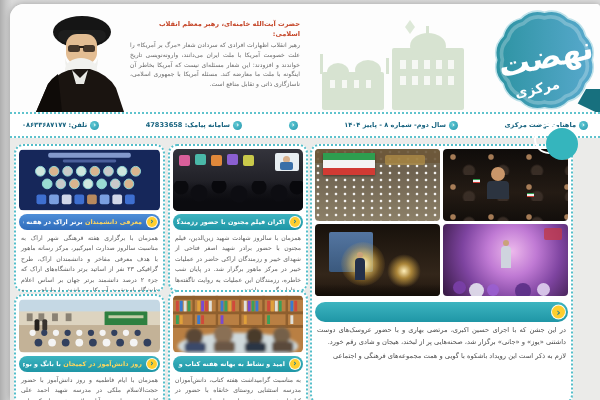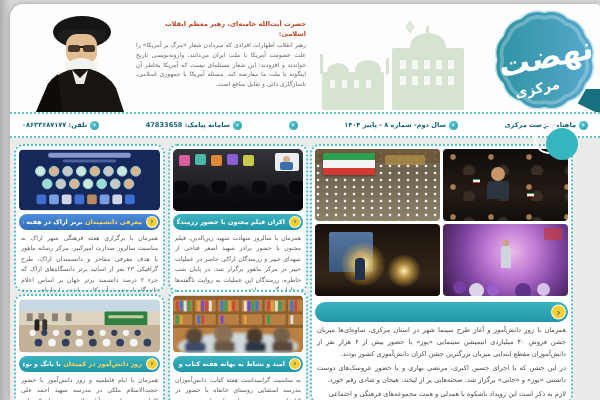--- a/index.html
+++ b/index.html
@@ -9,21 +9,21 @@
     background:linear-gradient(90deg,#aeaeae 0px,#c9c9c9 6px,#dadada 12px,#dcdcdc 100%);
   }
   #sheet {
     position:absolute; left:10px; top:4px; width:590px; height:396px;
     background:#fdfdfd; border-radius:14px 4px 0 0; overflow:hidden;
     box-shadow:0 0 6px rgba(0,0,0,.25);
   }
   
   #header { position:absolute; left:0; top:0; width:590px; height:108px; background:#fdfdfd; }
   #leader-photo { position:absolute; left:18px; top:8px; width:106px; height:100px; }
-  #quote { position:absolute; left:126px; top:16px; width:170px; direction:rtl; text-align:right; }
+  #quote { position:absolute; left:120px; top:16px; width:170px; direction:rtl; text-align:right; }
   .q-src { color:#c5472a; font-size:6.6px; font-weight:bold; line-height:1.5; }
   .q-title { color:#1d1d1d; font-size:7.4px; font-weight:bold; line-height:1.5; margin:2px 0 3px; }
   .q-body { color:#6a6a6a; font-size:6.1px; line-height:1.62; text-align:justify; }
   #silhouette { position:absolute; left:282px; top:10px; width:190px; height:96px; opacity:.55; }
   #logo-badge { position:absolute; right:-6px; top:4px; width:122px; height:108px; }
   
   #infobar {
     position:absolute; left:0; top:108px; width:590px; height:26px;
     border-top:2px dotted #5fc3cd; border-bottom:2px dotted #5fc3cd;
     background:#ffffff; display:flex; flex-direction:row; direction:rtl;
@@ -287,23 +287,22 @@
           <div class="balloon" style="left:44px;bottom:0px;width:12px;height:12px;background:#9a5fd0;"></div>
           <div class="balloon" style="left:72px;bottom:-3px;width:16px;height:16px;background:#5a2f86;"></div>
           <div class="balloon" style="left:94px;bottom:0px;width:13px;height:13px;background:#e0d0f0;"></div>
           <div style="position:absolute;right:6px;top:4px;width:18px;height:12px;background:#c03a4a;opacity:.8;border-radius:2px;"></div>
         </div>
       </div>
       <div class="banner teal big" style="margin-top:6px;">
         <span class="b-circle">‹</span>
       </div>
       <div class="card-body" style="height:76px; font-size:6.7px; line-height:1.78; color:#4c4c4c;">
-        <p>همزمان با روز دانش‌آموز و آغاز طرح سینما شهر در استان مرکزی، ساوه‌ای‌ها میزبان جشن فروش ۴۰ میلیاردی انیمیشن سینمایی «یوز» با حضور بیش از ۶ هزار نفر از دانش‌آموزان مقطع ابتدایی میزبان بزرگترین جشن اکران دانش‌آموزی کشور بودند.</p>
         <p>در این جشن که با اجرای حسین اکبری، مرتضی بهاری و با حضور عروسک‌های دوست داشتنی «یوز» و «جانی» برگزار شد، صحنه‌هایی پر از لبخند، هیجان و شادی رقم خورد.</p>
-        <p>لازم به ذکر است این رویداد باشکوه با همدلی و همت مجموعه‌های فرهنگی و اجتماعی</p>
+        <p>لازم به ذکر است این رویداد باشکوه با گویی و همت مجموعه‌های فرهنگی و اجتماعی</p>
       </div>
     </article>
 
     <article class="card" style="left:4px; top:156px; width:151px; height:112px;">
       <svg class="card-img" viewBox="0 0 145 54" style="height:54px;">
         <rect width="145" height="20" fill="#c5d8e4"></rect>
         <rect y="12" width="145" height="14" fill="#ddd4c0"></rect>
         <rect x="8" y="14" width="6" height="8" fill="#8a8274"></rect>
           <rect x="20" y="14" width="6" height="8" fill="#8a8274"></rect>
         <rect x="34" y="14" width="6" height="8" fill="#8a8274"></rect>

